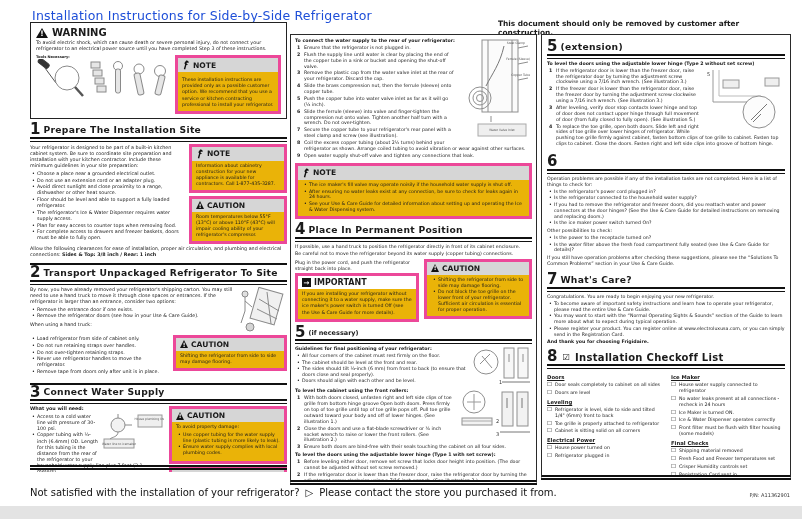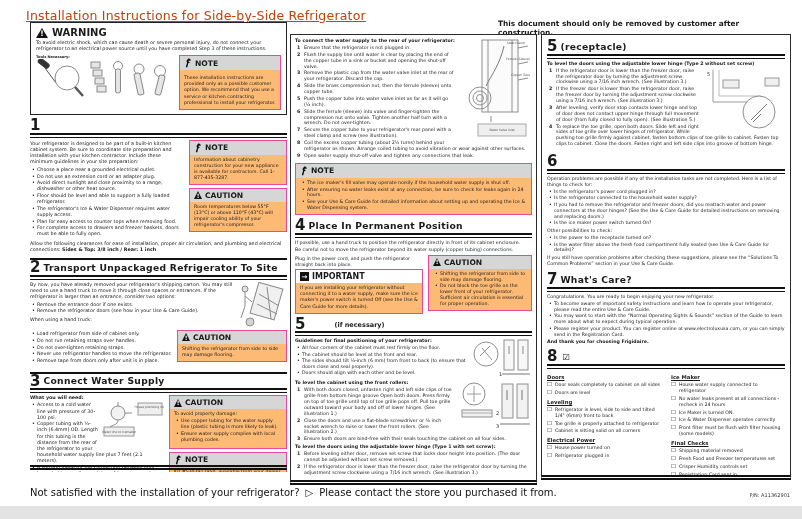--- a/index.html
+++ b/index.html
@@ -1,46 +1,46 @@
 <!DOCTYPE html>
 <html><head>
 <meta charset="utf-8">
 <style>
   html,body{margin:0;padding:0;background:#fff;}
   .page{position:relative;width:802px;height:519px;background:#fff;overflow:hidden;
         font-family:"DejaVu Sans",sans-serif;color:#1b1b1b;}
-  .title{position:absolute;left:26px;top:8px;font-size:12.5px;letter-spacing:.2px;color:#c2410c;text-decoration:underline;}
+  .title{position:absolute;left:32px;top:8px;font-size:12.5px;letter-spacing:.2px;color:#1d4ed8;}
   .hdr-right{position:absolute;right:12px;top:19px;width:292px;font-size:7.4px;font-weight:bold;}
   .col{position:absolute;overflow:hidden;}
   .col1{left:30px;top:22px;width:257px;height:450px;}
   .col2{left:290px;top:34px;width:247px;height:451px;border:1px solid #2a2a2a;border-bottom:5px double #111;padding:3px 4px;box-sizing:border-box;}
   .col3{left:541px;top:34px;width:250px;height:446px;border:1px solid #2a2a2a;border-bottom:5px double #111;padding:3px 5px;box-sizing:border-box;}
   .endline{position:absolute;left:0;bottom:2px;width:100%;border-bottom:5px double #111;}
   .t{font-size:4.8px;line-height:1.28;}
   .c2 .t,.c2 li{font-size:4.7px;line-height:1.25;}
   p{margin:1.5px 0;}
   .bold{font-weight:bold;}
   ul.b{list-style:none;margin:1px 0 2px 0;padding-left:7px;font-size:4.8px;line-height:1.28;}
   ul.b li{position:relative;margin:.5px 0;}
   ul.b li::before{content:"•";position:absolute;left:-5px;}
   ol.n{counter-reset:s;list-style:none;margin:1px 0 2px 0;padding-left:9px;font-size:4.8px;line-height:1.28;}
   ol.n li{position:relative;margin:1px 0;counter-increment:s;}
   ol.n li::before{content:counter(s);position:absolute;left:-7px;font-weight:bold;}
   
   .shead{display:flex;align-items:flex-end;gap:3px;margin-top:4px;}
   .snum{font-size:15px;font-weight:bold;line-height:.85;}
   .stitle{font-size:9.2px;font-weight:bold;letter-spacing:.3px;padding-bottom:1px;}
-  .ssuffix{font-size:6.5px;font-weight:bold;padding-bottom:1.5px;margin-left:26px;}
+  .ssuffix{font-size:6.5px;font-weight:bold;padding-bottom:1.5px;}
   .srule{border-top:2px solid #111;border-bottom:1px solid #111;height:2px;margin:1px 0 2px 0;}
   .topline{border-top:2px solid #111;margin-top:5px;padding-top:1px;}
   
   .wbox{border:1.6px solid #222;padding:4px 5px;}
   .whead{display:flex;align-items:center;gap:4px;font-size:10px;font-weight:bold;}
   .wbot{display:flex;gap:5px;margin-top:3px;align-items:flex-start;}
-  .nbox{border:1px solid #ec4899;background:#fdba74;}
+  .nbox{border:3px solid #ec4899;background:#eab308;}
   .nbox .bh{background:#d6d6d6;display:flex;align-items:center;gap:3px;padding:2px 4px;font-weight:bold;font-size:7.6px;}
   .nbox .bb{padding:2px 4px 3px 4px;font-size:4.7px;line-height:1.3;}
   .tri{width:0;height:0;border-left:4.5px solid transparent;border-right:4.5px solid transparent;border-bottom:8px solid #111;position:relative;flex:0 0 auto;}
   .tri::after{content:"!";color:#fff;position:absolute;left:-1.3px;top:1.2px;font-size:6px;font-weight:bold;line-height:1;}
   .tri.big{border-left-width:6px;border-right-width:6px;border-bottom-width:10.5px;}
   .tri.big::after{left:-1.8px;top:2px;font-size:7.5px;}
   .impic{background:#111;color:#fff;width:9px;height:9px;display:inline-flex;align-items:center;justify-content:center;font-size:7px;font-weight:bold;flex:0 0 auto;}
   .srow{display:flex;gap:5px;align-items:flex-start;}
   .grow{flex:1;min-width:0;}
   .sidecol{width:98px;flex:0 0 auto;display:flex;flex-direction:column;gap:3px;}
@@ -110,20 +110,21 @@
             <span>NOTE</span>
           </div>
           <div class="bb">These installation instructions are provided only as a possible customer option. We recommend that you use a service or kitchen contracting professional to install your refrigerator.</div>
         </div>
       </div>
     </div>
 
     <div>
       <div class="shead">
         <span class="snum">1</span>
+        <span class="stitle">Prepare The Installation Site</span>
       </div>
       <div class="srule"></div>
       <div class="srow">
         <div class="grow">
           <p class="t">Your refrigerator is designed to be part of a built-in kitchen cabinet system. Be sure to coordinate site preparation and installation with your kitchen contractor.  Include these minimum guidelines in your site preparation:</p>
           <ul class="b">
               <li>Choose a place near a grounded electrical outlet.</li>
               <li>Do not use an extension cord or an adapter plug.</li>
               <li>Avoid direct sunlight and close proximity to a range, dishwasher or other heat source.</li>
               <li>Floor should be level and able to support a fully loaded refrigerator.</li>
@@ -398,21 +399,21 @@
           <li>If the refrigerator door is lower than the freezer door, raise the refrigerator door by turning the adjustment screw clockwise using a 7/16 inch wrench. (See illustration 3.)</li>
         </ol>
     </div>
   </div>
 
   <div class="col col3 c2">
 
     <div>
       <div class="shead" style="margin-top:2px">
         <span class="snum">5</span>
-        <span class="stitle">(receptacle)</span>
+        <span class="stitle">(extension)</span>
       </div>
       <div class="srule"></div>
       <div class="t bold">To level the doors using the adjustable lower hinge (Type 2 without set screw)</div>
       <div class="clr">
         <svg class="fl-r" width="82" height="64" viewBox="0 0 82 64">
           <g stroke="#8f8f8f" fill="none">
             <path d="M10 2 L10 34 L58 34" stroke="#999"></path>
             <path d="M16 2 L16 28 L58 28" stroke="#bbb"></path>
             <rect x="20" y="12" width="16" height="8" fill="#efefef" stroke="#999"></rect>
             <circle cx="56" cy="44" r="16" fill="#fcfcfc"></circle>
@@ -463,20 +464,21 @@
           <li>You may want to start with the “Normal Operating Sights &amp; Sounds” section of the Guide to learn more about what to expect during typical operation.</li>
           <li>Please register your product. You can register online at www.electroluxusa.com, or you can simply send in the Registration Card.</li>
         </ul>
       <p class="t bold">And thank you for choosing Frigidaire.</p>
     </div>
 
     <div>
       <div class="sec8head">
         <span class="snum">8</span>
         <span class="sec8chk">☑</span>
+        <span class="sec8title">Installation Checkoff List</span>
       </div>
       <div class="srule"></div>
       <div class="ckcols">
         <div class="ckcol">
           <div class="ckh">Doors</div>
           <div>
               <div class="ck">
                 <span class="ckb"></span>
                 <span>Door seals completely to cabinet on all sides</span>
               </div>

